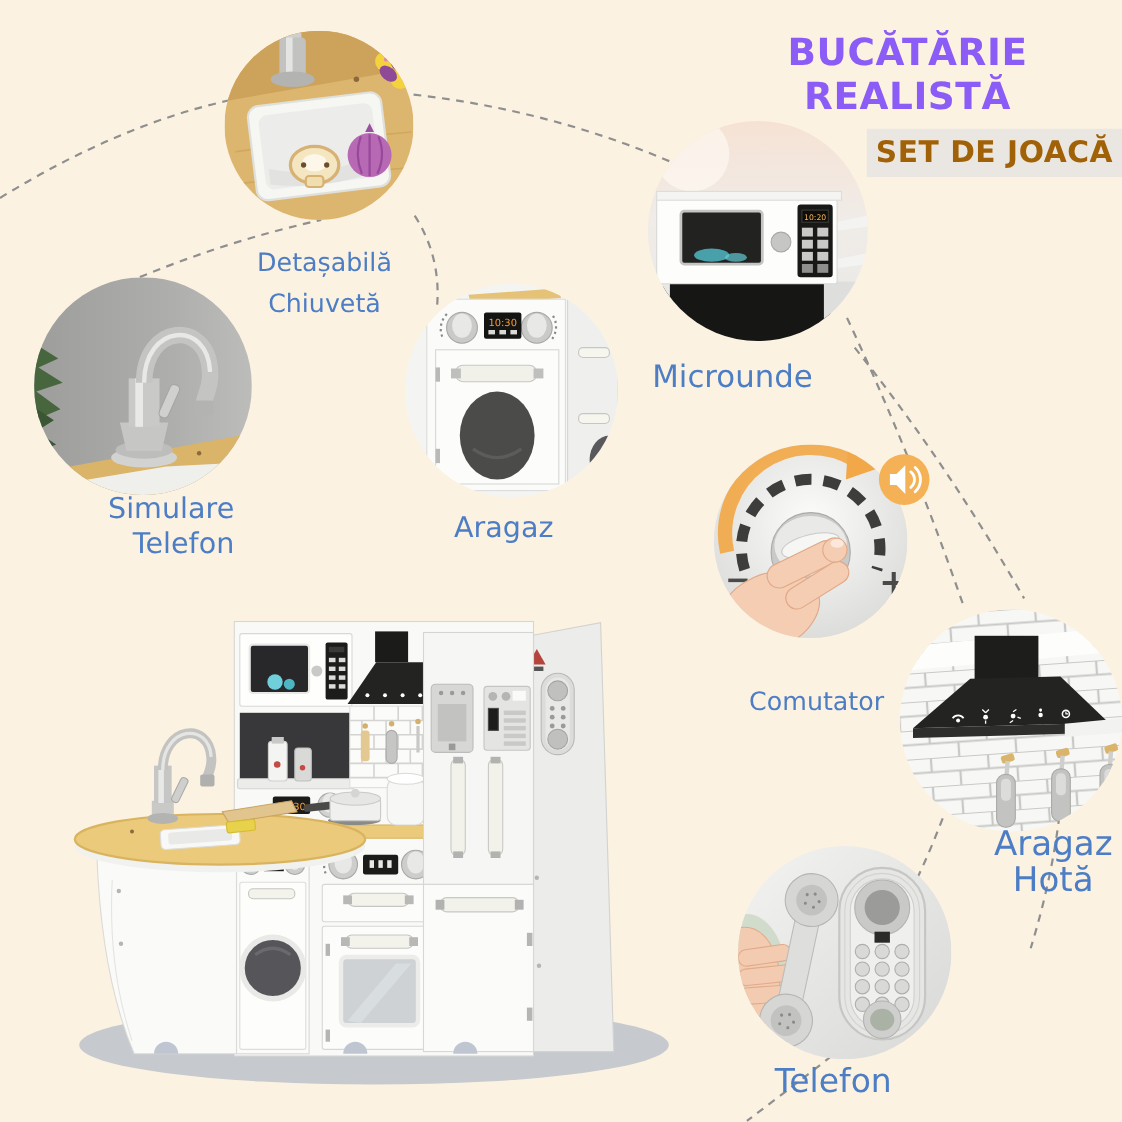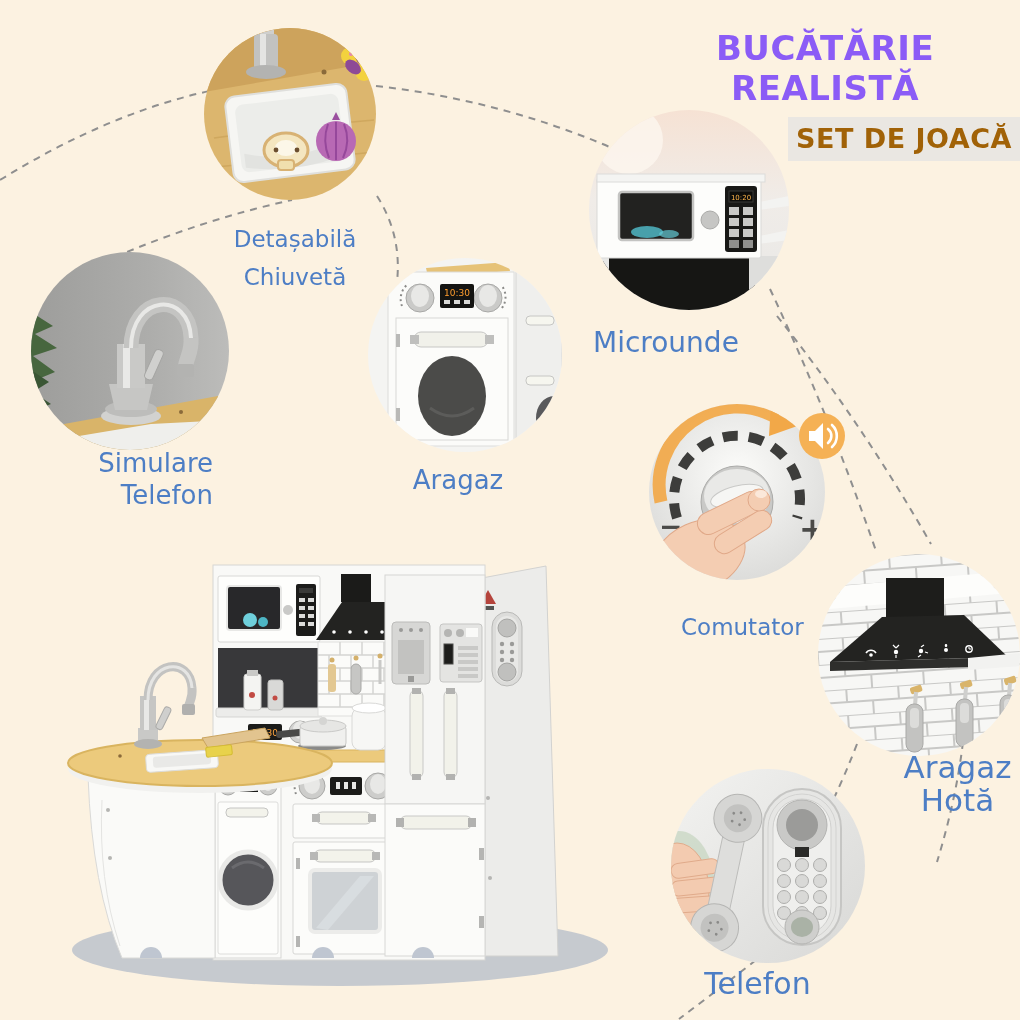--- a/index.html
+++ b/index.html
@@ -22,21 +22,21 @@
   
   .lbl{position:absolute;color:#4d7ec5;z-index:3;}
   .lbl div{white-space:nowrap;}
   .lbl-sink{left:205px;top:226px;width:180px;text-align:center;font-size:23px;}
   .lbl-sink .l2{margin-top:12px;}
   .lbl-faucet{left:33px;top:448px;width:180px;text-align:right;font-size:26px;}
   .lbl-faucet .l2{margin-top:2px;}
   .lbl-oven{left:378px;top:465px;width:160px;text-align:center;font-size:26px;}
   .lbl-micro{left:593px;top:326px;width:195px;font-size:28px;}
   .lbl-knob{left:681px;top:606px;width:170px;text-align:left;font-size:23px;}
-  .lbl-knob .l2{margin-top:8px;}
+  .lbl-knob .l2{margin-top:19px;}
   .lbl-hood{left:880px;top:751px;width:155px;text-align:center;font-size:31px;line-height:33px;}
   .lbl-phone{left:660px;top:966px;width:195px;text-align:center;font-size:30px;}
   .badge{position:absolute;z-index:4;}
 </style>
 </head>
 <body>
 
 <svg id="arcs" width="1020" height="1020" viewBox="0 0 1020 1020">
   <g fill="none" stroke="#8f8f8f" stroke-width="2" stroke-dasharray="7 6">
     <path d="M0,180 Q110,112 214,90"></path>

